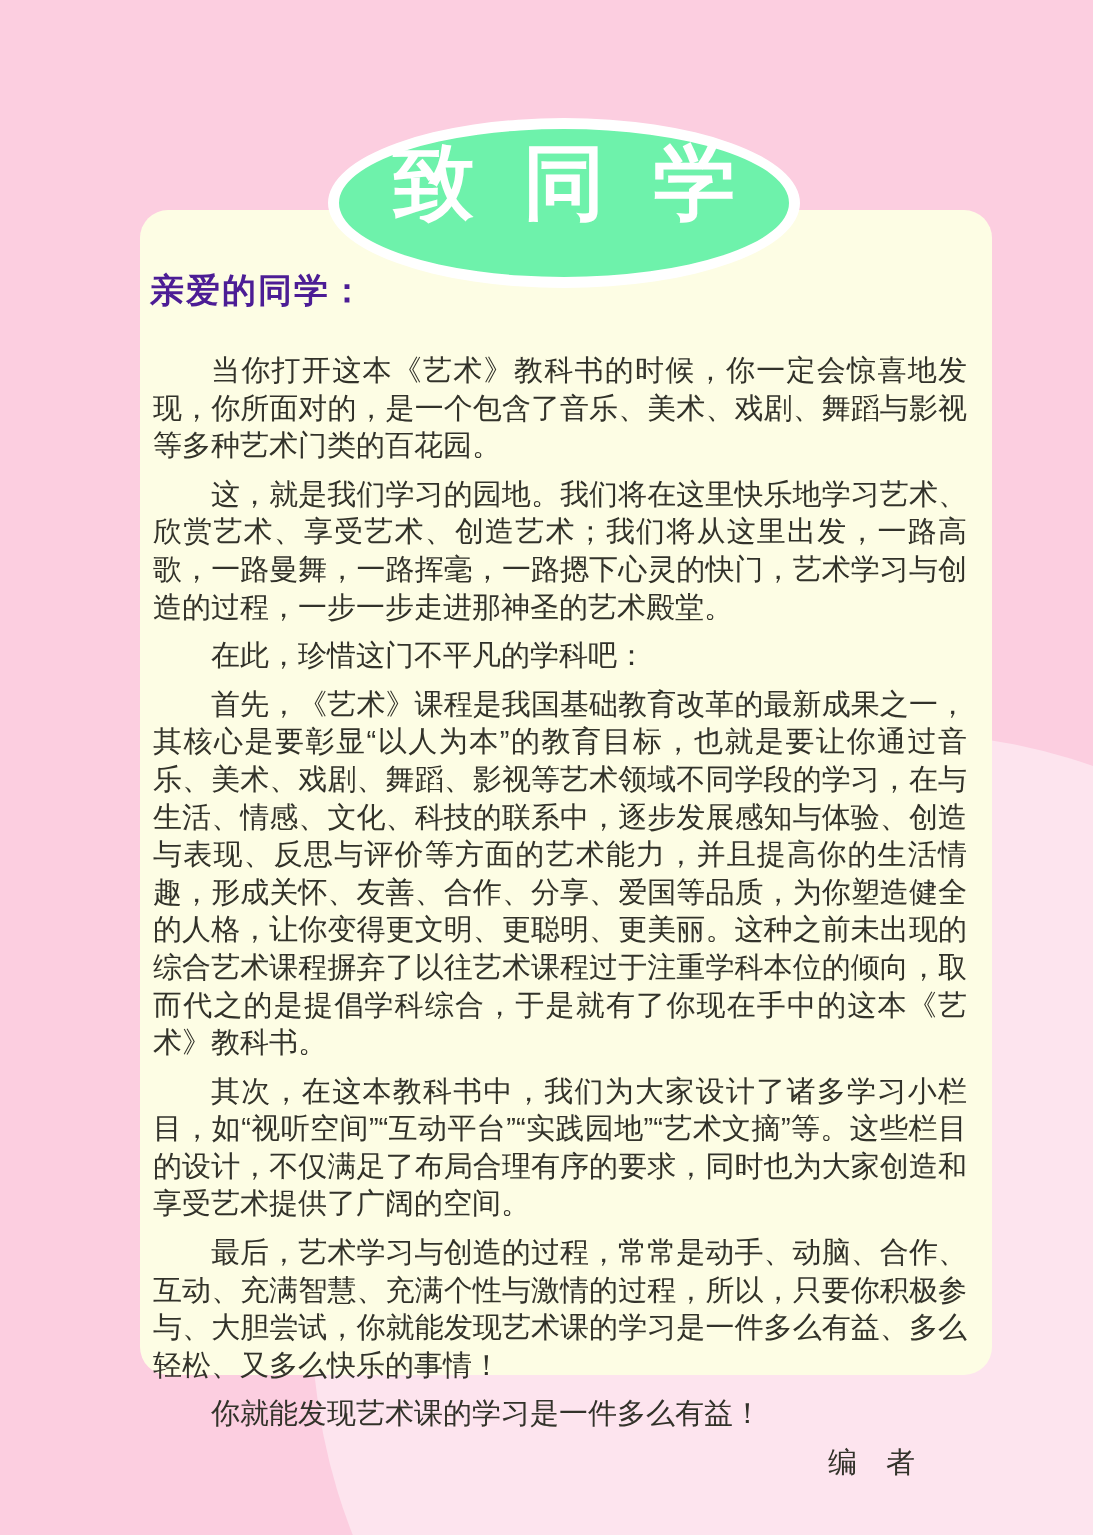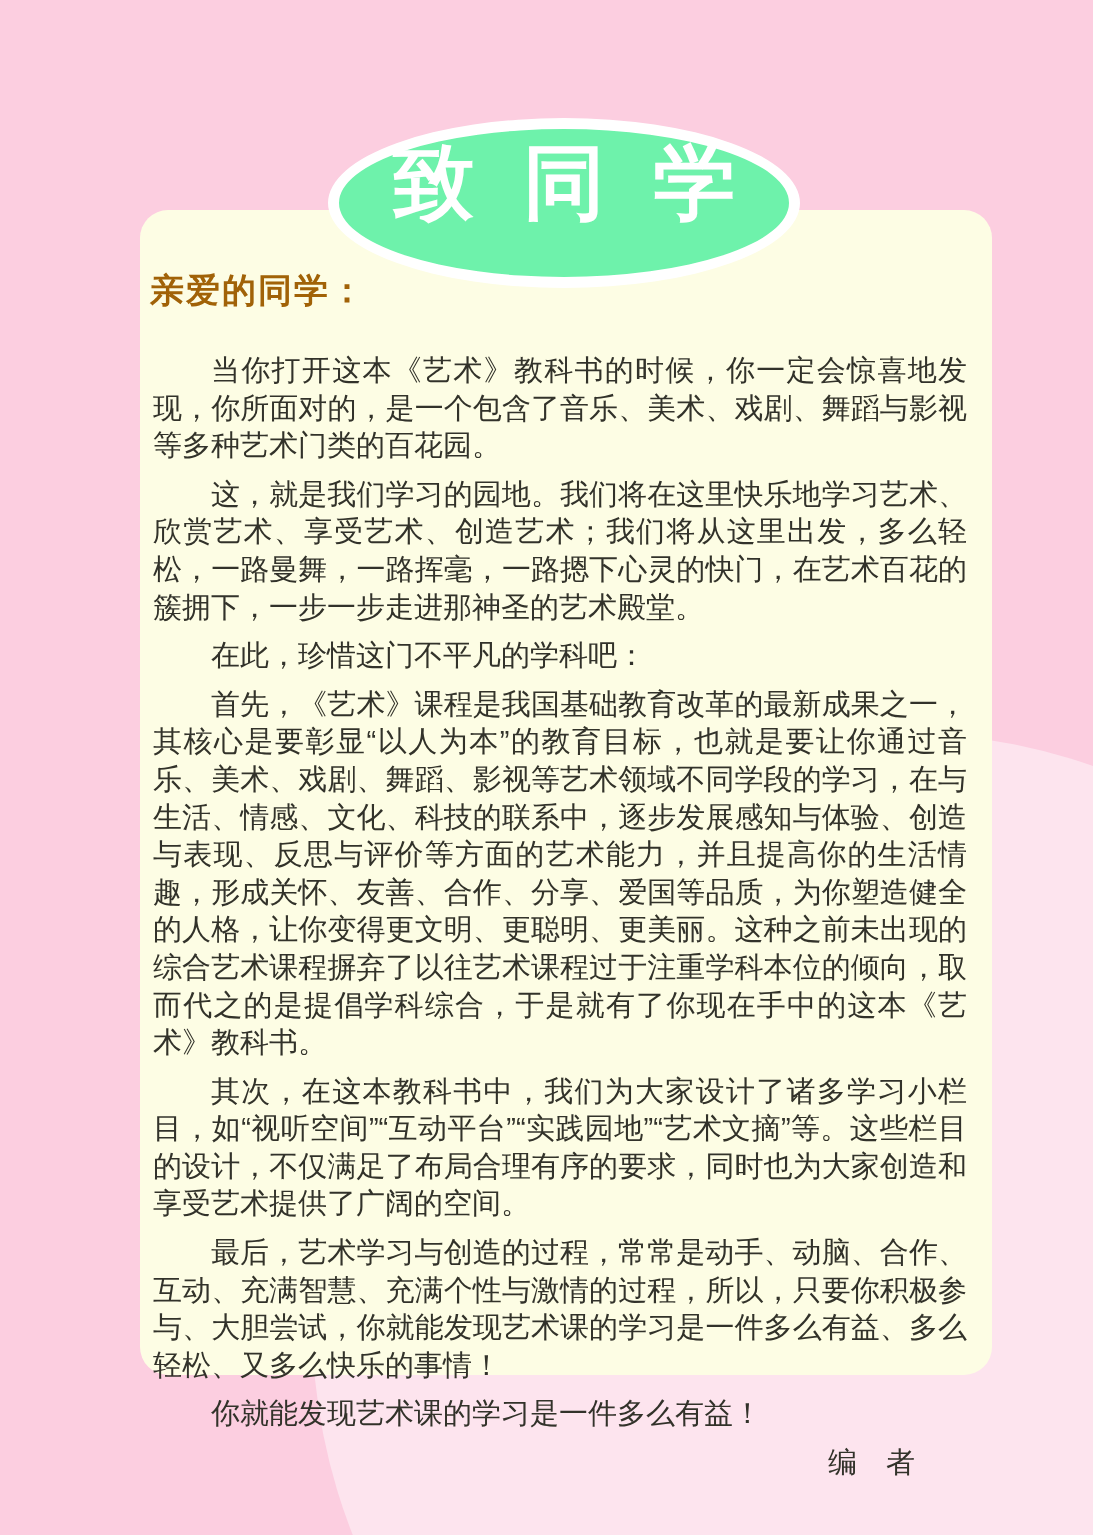--- a/index.html
+++ b/index.html
@@ -52,21 +52,21 @@
     white-space: nowrap;
     text-indent: 14px;
   }
   .salutation {
     position: absolute;
     left: 150px;
     top: 268px;
     font-family: "Liberation Serif", serif;
     font-weight: bold;
     font-size: 34px;
-    color: #a16207;
+    color: #4c1d95;
     letter-spacing: 2px;
   }
   .body-text {
     position: absolute;
     left: 142px;
     top: 341px;
     width: 836px;
     font-size: 29px;
     line-height: 37.6px;
     color: #32322a;
@@ -94,21 +94,21 @@
   <div class="card"></div>
 
   <div class="title-badge">
     <span class="title-text">致 同 学</span>
   </div>
 
   <div class="salutation">亲爱的同学：</div>
 
   <div class="body-text">
     <p>当你打开这本《艺术》教科书的时候，你一定会惊喜地发现，你所面对的，是一个包含了音乐、美术、戏剧、舞蹈与影视等多种艺术门类的百花园。</p>
-    <p>这，就是我们学习的园地。我们将在这里快乐地学习艺术、欣赏艺术、享受艺术、创造艺术；我们将从这里出发，多么轻松，一路曼舞，一路挥毫，一路摁下心灵的快门，在艺术百花的簇拥下，一步一步走进那神圣的艺术殿堂。</p>
+    <p>这，就是我们学习的园地。我们将在这里快乐地学习艺术、欣赏艺术、享受艺术、创造艺术；我们将从这里出发，一路高歌，一路曼舞，一路挥毫，一路摁下心灵的快门，艺术学习与创造的过程，一步一步走进那神圣的艺术殿堂。</p>
     <p>在此，珍惜这门不平凡的学科吧：</p>
     <p>首先，《艺术》课程是我国基础教育改革的最新成果之一，其核心是要彰显“以人为本”的教育目标，也就是要让你通过音乐、美术、戏剧、舞蹈、影视等艺术领域不同学段的学习，在与生活、情感、文化、科技的联系中，逐步发展感知与体验、创造与表现、反思与评价等方面的艺术能力，并且提高你的生活情趣，形成关怀、友善、合作、分享、爱国等品质，为你塑造健全的人格，让你变得更文明、更聪明、更美丽。这种之前未出现的综合艺术课程摒弃了以往艺术课程过于注重学科本位的倾向，取而代之的是提倡学科综合，于是就有了你现在手中的这本《艺术》教科书。</p>
     <p>其次，在这本教科书中，我们为大家设计了诸多学习小栏目，如“视听空间”“互动平台”“实践园地”“艺术文摘”等。这些栏目的设计，不仅满足了布局合理有序的要求，同时也为大家创造和享受艺术提供了广阔的空间。</p>
     <p>最后，艺术学习与创造的过程，常常是动手、动脑、合作、互动、充满智慧、充满个性与激情的过程，所以，只要你积极参与、大胆尝试，你就能发现艺术课的学习是一件多么有益、多么轻松、又多么快乐的事情！</p>
     <p>你就能发现艺术课的学习是一件多么有益！</p>
     <p class="signature">编　者</p>
   </div>
 </div>
 
 </body></html>

